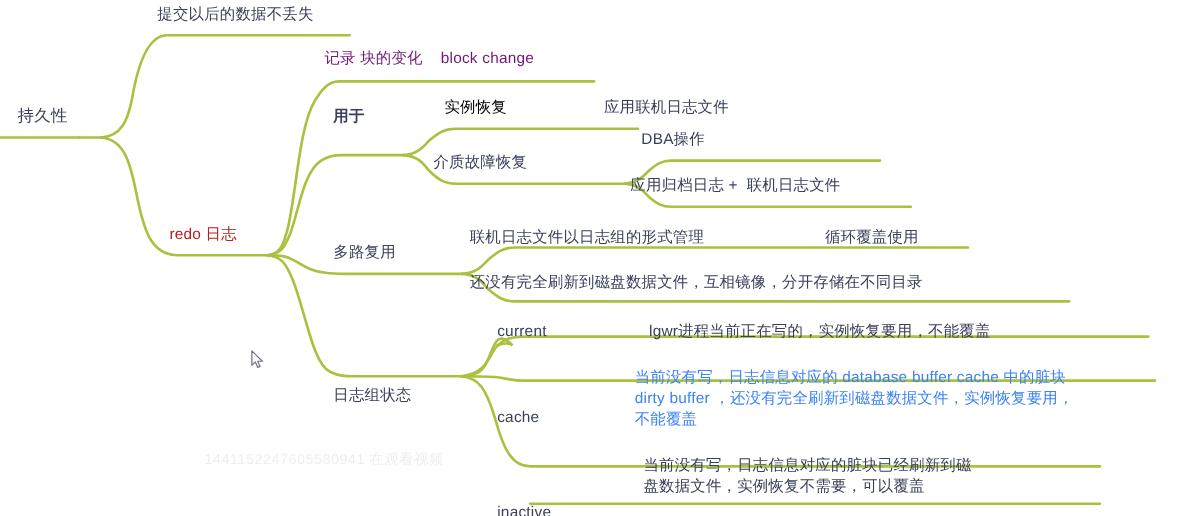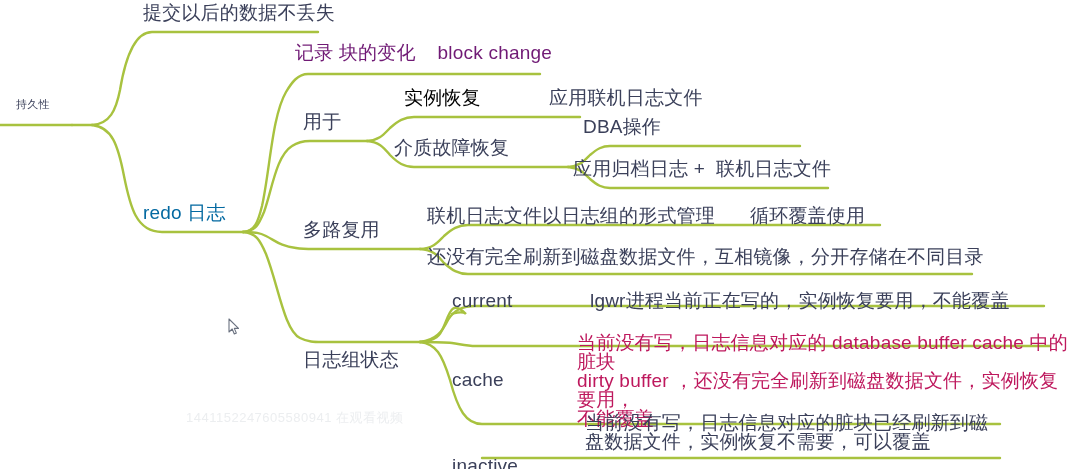--- a/index.html
+++ b/index.html
@@ -20,32 +20,31 @@
   #branches {
     position: absolute;
     left: 0; top: 0;
     width: 1072px;
     height: 469px;
     pointer-events: none;
   }
   .node {
     position: absolute;
     color: #3b405a;
-    font-size: 19px;
+    font-size: 14px;
     line-height: 17px;
     white-space: pre;
     letter-spacing: 0.2px;
   }
   .node.multiline {
     white-space: pre-line;
     line-height: 19px;
   }
   .node.root {
-    font-size: 11px;
-    font-family: Liberation Mono, monospace;
+    font-size: 15px;
   }
   .watermark {
     position: absolute;
     color: #eceef0;
     font-size: 13px;
     letter-spacing: 0.5px;
     white-space: pre;
     user-select: none;
   }
   .cursor {
@@ -93,25 +92,25 @@
       <path d="M 482 424 C 470 424 462 418 456 404 C 450 388 444 370 438 358 C 434 350 428 346 420 344" opacity="0"></path>
       <path d="M 482 458 L 1000 458"></path>
       <path d="M 476 404 L 1044 404" opacity="0"></path>
     </g>
   </svg>
 
   <div class="node root" style="left: 16px; top: 97px; color: rgb(59, 64, 90);">持久性</div>
 
   <div class="node" style="left: 143px; top: 4px; color: rgb(59, 64, 90);">提交以后的数据不丢失</div>
 
-  <div class="node" style="left: 143px; top: 204px; color: #0369a1;">redo 日志</div>
+  <div class="node" style="left: 154px; top: 204px; color: #b91c1c;">redo 日志</div>
 
   <div class="node" style="left: 295px; top: 44px; color: #701a75;">记录 块的变化    block change</div>
 
-  <div class="node" style="left: 303px; top: 113px; color: rgb(59, 64, 90);">用于</div>
+  <div class="node" style="left: 303px; top: 97px; color: rgb(59, 64, 90); font-weight: bold;">用于</div>
 
   <div class="node" style="left: 404px; top: 89px; color: #000000;">实例恢复</div>
 
   <div class="node" style="left: 549px; top: 89px; color: rgb(59, 64, 90);">应用联机日志文件</div>
 
   <div class="node" style="left: 394px; top: 139px; color: rgb(59, 64, 90);">介质故障恢复</div>
 
   <div class="node" style="left: 583px; top: 118px; color: rgb(59, 64, 90); text-align: center;">DBA操作</div>
 
   <div class="node" style="left: 573px; top: 160px; color: rgb(59, 64, 90);">应用归档日志 +  联机日志文件</div>
@@ -125,21 +124,21 @@
   <div class="node" style="left: 427px; top: 248px; color: rgb(59, 64, 90);">还没有完全刷新到磁盘数据文件，互相镜像，分开存储在不同目录</div>
 
   <div class="node" style="left: 303px; top: 351px; color: rgb(59, 64, 90);">日志组状态</div>
 
   <div class="node" style="left: 452px; top: 292px; color: rgb(59, 64, 90);">current</div>
 
   <div class="node" style="left: 590px; top: 292px; color: rgb(59, 64, 90);">lgwr进程当前正在写的，实例恢复要用，不能覆盖</div>
 
   <div class="node" style="left: 452px; top: 371px; color: rgb(59, 64, 90);">cache</div>
 
-  <div class="node multiline" style="left: 577px; top: 333px; color: #be185d;">当前没有写，日志信息对应的 database buffer cache 中的脏块
+  <div class="node multiline" style="left: 577px; top: 333px; color: #3b82f6;">当前没有写，日志信息对应的 database buffer cache 中的脏块
 dirty buffer ，还没有完全刷新到磁盘数据文件，实例恢复要用，
 不能覆盖</div>
 
   <div class="node" style="left: 452px; top: 437px; color: rgb(59, 64, 90); margin-top: 20px;">inactive</div>
 
   <div class="node multiline" style="left: 585px; top: 413px; color: rgb(59, 64, 90);">当前没有写，日志信息对应的脏块已经刷新到磁
 盘数据文件，实例恢复不需要，可以覆盖</div>
 
   <div class="watermark" style="left: 186px; top: 409px; color: rgb(236, 238, 240);">1441152247605580941 在观看视频</div>
 

